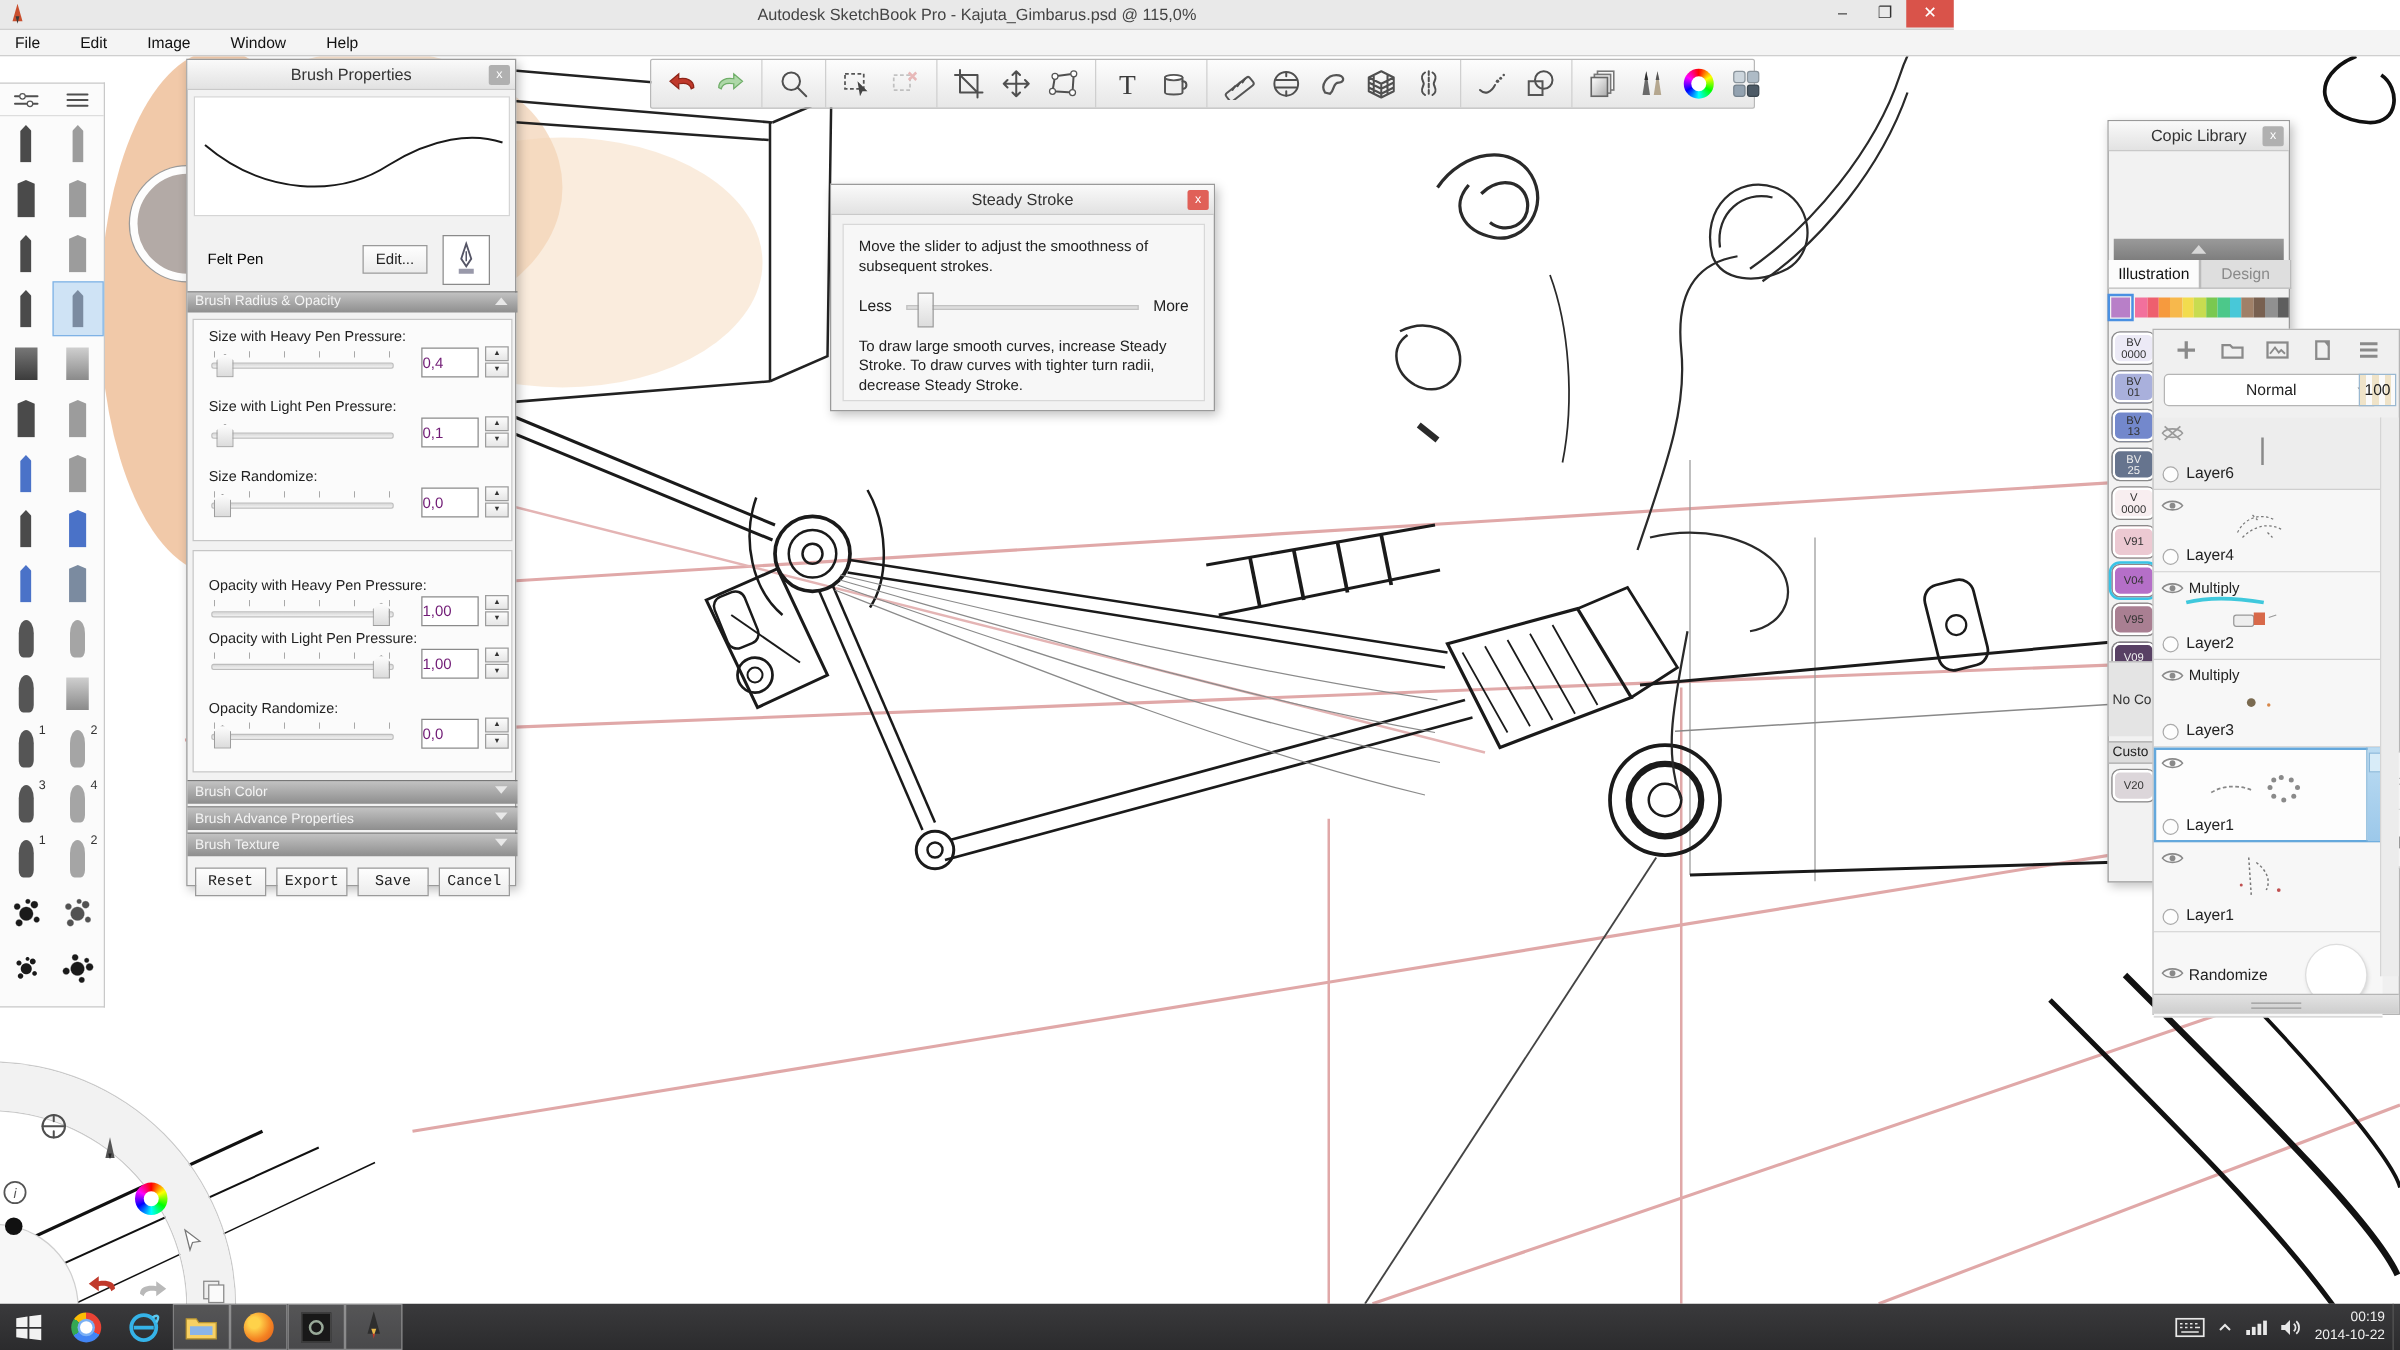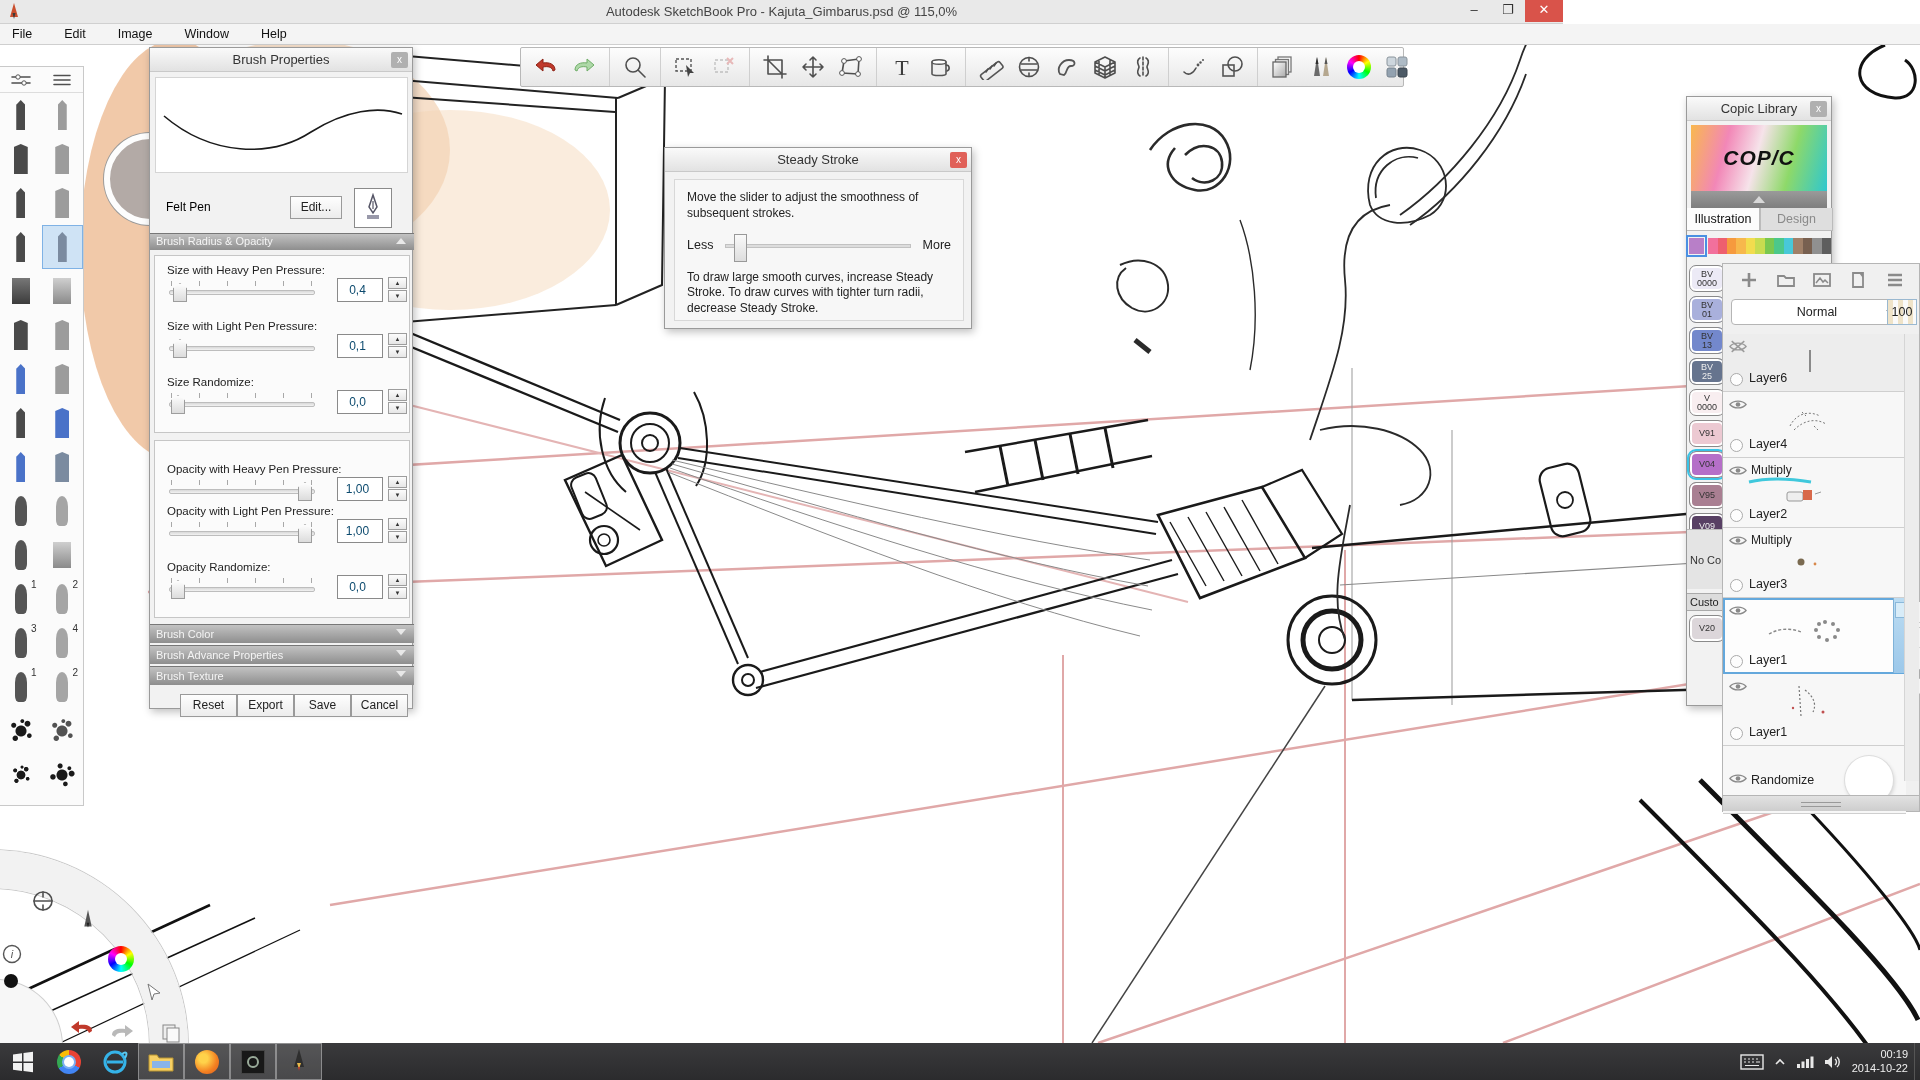--- a/index.html
+++ b/index.html
@@ -76,27 +76,27 @@
   .car.up { border-bottom:6px solid #e8e8e8; } .car.dn { border-top:6px solid #e8e8e8; }
   #bp-sect1 { position:absolute; left:0; top:185px; width:264px; }
   .grpbox { position:absolute; left:4px; width:256px; background:#fbfbfb; border:1px solid #c6c6c6; }
   #grp-size { top:207px; height:178px; }
   #grp-op { top:392px; height:178px; }
   .srow { position:absolute; left:12px; width:240px; height:48px; }
   .slabel { font-size:11.5px; color:#222; }
   .track { position:absolute; left:2px; top:26px; width:146px; height:5px; background:linear-gradient(#d8d8d8,#f2f2f2); border:1px solid #bdbdbd; border-radius:2px; }
   .ticks { position:absolute; left:4px; top:17px; width:142px; height:5px; background:repeating-linear-gradient(to right, #a8a8a8 0 1px, transparent 1px 28px); }
   .thumb { position:absolute; top:-8px; width:14px; height:19px; background:linear-gradient(#fdfdfd,#dcdcdc); border:1px solid #9d9d9d; clip-path:polygon(50% 0,100% 28%,100% 100%,0 100%,0 28%); cursor:pointer; }
-  .spin { position:absolute; right:24px; top:14px; width:46px; height:24px; background:#fff; border:1px solid #8a8a8a; font-size:12px; text-align:center; line-height:22px; padding-right:5px; color:#0c4a6e;margin-left:13px; }
+  .spin { position:absolute; right:24px; top:14px; width:46px; height:24px; background:#fff; border:1px solid #8a8a8a; font-size:12px; text-align:left; line-height:22px; padding-right:5px; color:#701a75;margin-left:13px; }
   .spinbtns { position:absolute; right:0; top:13px; width:19px; height:26px; }
   .sb { width:19px; height:12px; background:linear-gradient(#fcfcfc,#e6e6e6); border:1px solid #9d9d9d; font-size:6px; color:#333; text-align:center; line-height:10px; cursor:pointer; }
   .sb + .sb { margin-top:1px; }
   #bp-collapsed { position:absolute; left:0; top:576px; width:264px; }
   #bp-collapsed .sect-head { margin-bottom:2px; height:19px; line-height:17px; }
-  #bp-buttons { position:absolute; left:0; top:646px; width:264px; display:flex; justify-content:flex-end; padding:0 6px; }
+  #bp-buttons { position:absolute; left:0; top:646px; width:264px; display:flex; justify-content:space-between; padding:0 6px;font-family:Liberation Mono, monospace; }
   .bp-btn { width:57px; height:23px; background:linear-gradient(#fefefe,#ececec); border:1px solid #9a9a9a; font-size:12px; color:#222; text-align:center; line-height:21px; cursor:pointer; }
 
   
   #steady { left:664px; top:147px; width:308px; height:182px; }
   #ss-body { position:absolute; left:9px; top:31px; width:290px; height:142px; background:#f7f7f7; border:1px solid #d8d8d8; padding:10px 12px; }
   .ss-text { font-size:12px; color:#222; line-height:1.32; }
   #ss-sliderrow { position:relative; height:34px; margin:8px 0 6px; }
   #ss-less { position:absolute; left:0; top:8px; font-size:12.5px; color:#222; }
   #ss-more { position:absolute; right:0; top:8px; font-size:12.5px; color:#222; }
   #ss-track { position:absolute; left:38px; top:14px; width:186px; height:4px; background:#ddd; border:1px solid #c2c2c2; }
@@ -771,23 +771,20 @@
     </div>
     <div class="ss-text">To draw large smooth curves, increase Steady Stroke. To draw curves with tighter turn radii, decrease Steady Stroke.</div>
   </div>
 </div>
 
 <div class="abs dialog" id="copic">
   <div class="dlg-title">
     <span>Copic Library</span>
     <div class="dlg-x">x</div>
   </div>
-  <div id="copic-logo">
-      <span>COP/C</span>
-    </div>
   <div id="copic-collapse">
       <div class="car"></div>
     </div>
   <div class="ctab" id="tab-ill">Illustration</div>
   <div class="ctab" id="tab-des">Design</div>
   <div id="swatchrow">
     <div class="sw sel" style="background: rgb(184, 127, 200);"></div>
     <div class="sw" style="background: rgb(242, 112, 156);"></div>
     <div class="sw" style="background: rgb(238, 95, 110);"></div>
     <div class="sw" style="background: rgb(246, 154, 62);"></div>

